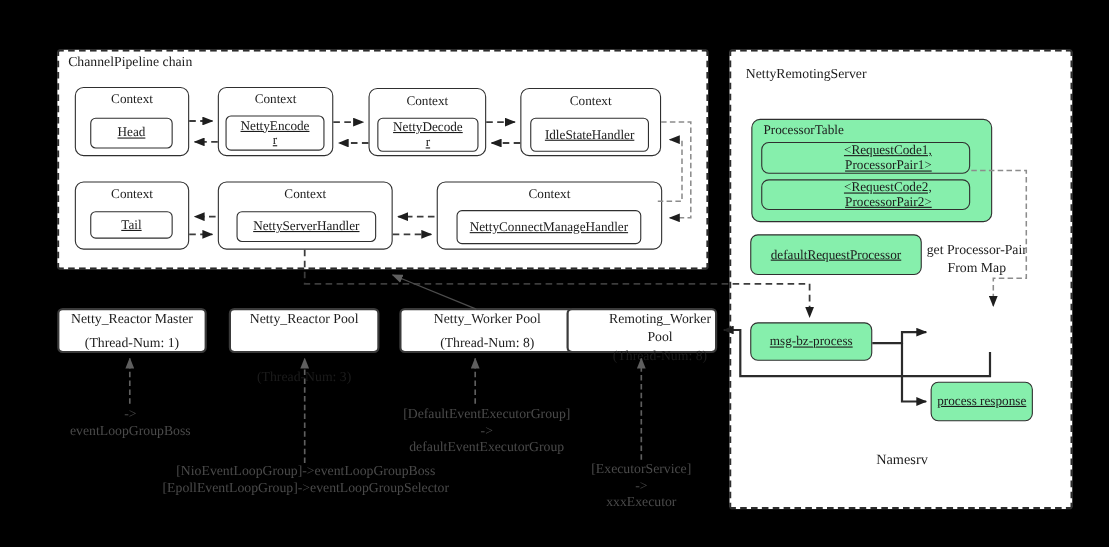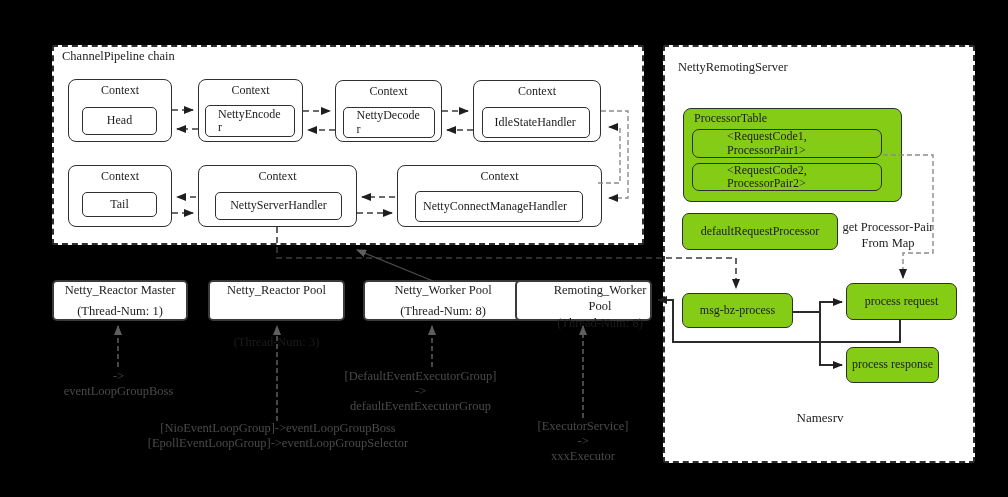--- a/index.html
+++ b/index.html
@@ -19,31 +19,31 @@
   #ctx-head{left:68px;top:79px;width:104px;height:63px;}
   #ctx-encoder{left:198px;top:79px;width:105px;height:63px;}
   #ctx-decoder{left:335px;top:80px;width:107px;height:62px;}
   #ctx-idle{left:473px;top:80px;width:128px;height:62px;}
   #ctx-tail{left:68px;top:165px;width:104px;height:62px;}
   #ctx-server{left:198px;top:165px;width:159px;height:62px;}
   #ctx-connect{left:397px;top:165px;width:205px;height:62px;}
 
   .handler{position:absolute;background:#fff;border:1.5px solid #2f2f2f;border-radius:5px;box-sizing:border-box;
     display:flex;align-items:center;justify-content:center;font-size:12px;line-height:1.12;}
-  .handler span{display:inline-block;word-break:break-all;text-align:left;}
+  .handler span{display:inline-block;word-break:break-all;text-align:center;text-decoration:underline;}
   #h-head{left:82px;top:107px;width:75px;height:28px;}
   #h-encoder{left:205px;top:105px;width:90px;height:32px;}  #h-encoder span{width:64px;}
   #h-decoder{left:343px;top:107px;width:92px;height:31px;}  #h-decoder span{width:65px;}
   #h-idle{left:482px;top:107px;width:108px;height:31px;}    #h-idle span{width:83px;}
   #h-tail{left:82px;top:192px;width:75px;height:25px;}
   #h-server{left:215px;top:192px;width:127px;height:28px;}
   #h-connect{left:415px;top:191px;width:168px;height:31px;} #h-connect span{width:152px;}
 
-  .rbox{position:absolute;background:#84cc16;border:1.5px solid #2f2f2f;border-radius:7px;box-sizing:border-box;
-    display:flex;align-items:center;justify-content:center;font-size:12px;text-align:left;line-height:1.12;}
+  .rbox{position:absolute;background:#86efac;border:1.5px solid #2f2f2f;border-radius:7px;box-sizing:border-box;
+    display:flex;align-items:center;justify-content:center;font-size:12px;text-align:right;line-height:1.12;text-decoration:underline;}
   #proc-table{left:683px;top:108px;width:219px;height:94px;border-radius:8px;}
   #pt-title{left:694px;top:111px;font-size:12px;}
   #rc1{left:692px;top:129px;width:190px;height:29px;} 
   #rc2{left:692px;top:163px;width:190px;height:28px;}
   #rc1 span,#rc2 span{width:120px;word-break:normal;}
   #default-proc{left:682px;top:213px;width:156px;height:37px;}
   #msg-bz{left:682px;top:293px;width:111px;height:35px;}
   #proc-req{left:846px;top:283px;width:111px;height:37px;}
   #proc-resp{left:846px;top:347px;width:93px;height:36px;}
 
@@ -54,21 +54,21 @@
   .pool{position:absolute;background:#fff;border:2px solid #3a3a3a;border-radius:5px;box-sizing:border-box;
     display:flex;flex-direction:column;align-items:center;justify-content:space-between;font-size:12.5px;line-height:1.3;text-align:center;}
   #pool-1{left:52px;top:280px;width:136px;height:41px;}
   #pool-2{left:208px;top:280px;width:137px;height:41px;gap:36px;}
   #pool-3{left:363px;top:280px;width:160px;height:41px;}
   #pool-4{left:515px;top:280px;width:137px;height:41px;padding-left:33px;}
 
   .ann{position:absolute;color:#4a4a4a;font-size:12.5px;line-height:15px;text-align:center;}
   #ann-1{left:46px;top:369px;width:145px;}
   #ann-2{left:133px;top:421px;width:290px;}
-  #ann-3{left:338px;top:369px;width:165px;}
+  #ann-3{left:360px;top:369px;width:165px;}
   #ann-4{left:520px;top:419px;width:126px;}
 
   #wires{position:absolute;left:0;top:0;width:1008px;height:497px;pointer-events:none;}
   .cDark{stroke:#3c3c3c;stroke-width:1.6;fill:none;stroke-dasharray:6 4;}
   .cGray{stroke:#8c8c8c;stroke-width:1.4;fill:none;stroke-dasharray:5 3;}
   .cSolid{stroke:#2b2b2b;stroke-width:2;fill:none;}
   .cDimDash{stroke:#5f5f5f;stroke-width:1.5;fill:none;stroke-dasharray:5 3;}
   .cThin{stroke:#4d4d4d;stroke-width:1.2;fill:none;}
 </style>
 </head>
@@ -129,21 +129,20 @@
   <div class="rbox" id="proc-table"></div>
   <div class="panel-title" id="pt-title">ProcessorTable</div>
   <div class="rbox" id="rc1">
       <span>&lt;RequestCode1, ProcessorPair1&gt;</span>
     </div>
   <div class="rbox" id="rc2">
       <span>&lt;RequestCode2, ProcessorPair2&gt;</span>
     </div>
   <div class="rbox" id="default-proc">defaultRequestProcessor</div>
   <div class="rbox" id="msg-bz">msg-bz-process</div>
-  <div class="rbox" id="proc-req">process request</div>
   <div class="rbox" id="proc-resp">process response</div>
 
   <div class="note" id="get-pair-note">
     <div>get Processor-Pair</div>
     <div>From Map</div>
   </div>
   <div class="note" id="commit-note">
     <div>Namesrv</div>
   </div>
 

